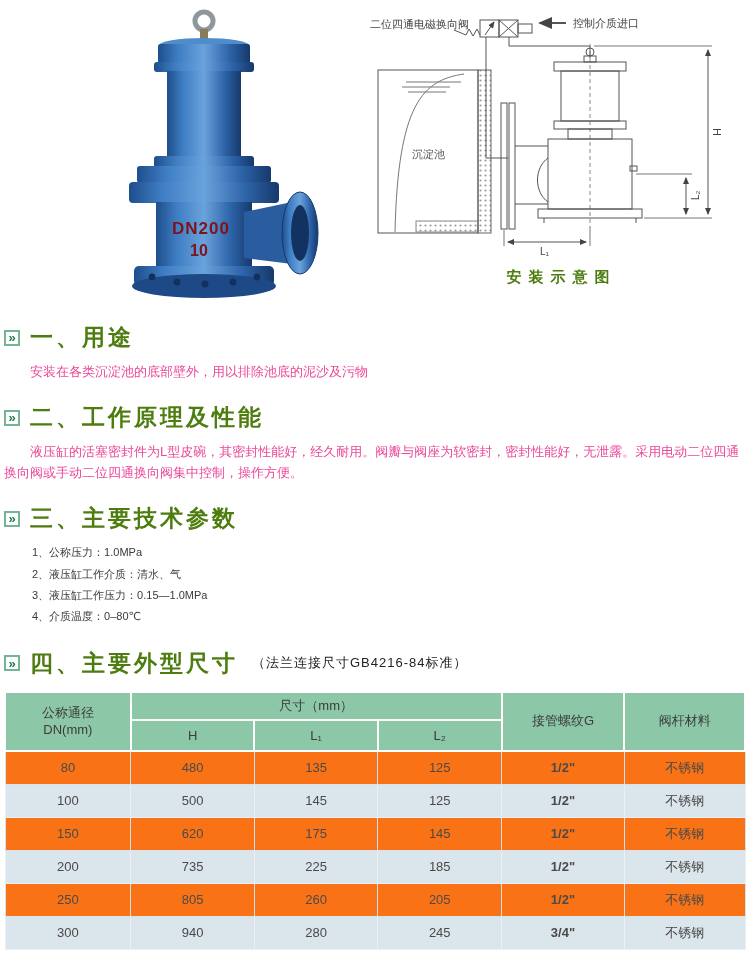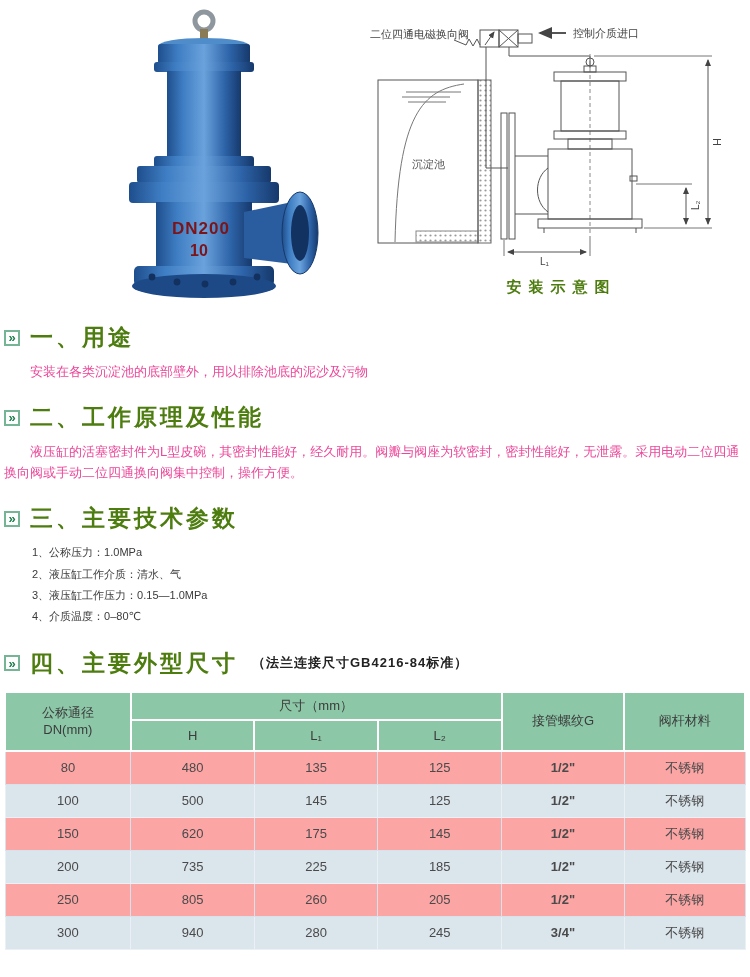--- a/index.html
+++ b/index.html
@@ -7,55 +7,55 @@
   body {
     width:750px; height:977px; overflow:hidden;
     font-family:"Liberation Sans","DejaVu Sans",sans-serif;
     color:#333;
   }
   .page { width:750px; height:977px; background:#fff; position:relative; }
 
   
   .hero { position:relative; height:302px; }
   .valve-photo { position:absolute; left:104px; top:6px; }
-  .diagram-wrap { position:absolute; left:368px; top:18px; width:380px; }
+  .diagram-wrap { position:absolute; left:368px; top:8px; width:380px; }
   .diagram-caption {
     text-align:center; font-weight:bold; font-size:15px; color:#4d7c0f;
     letter-spacing:7px; margin-top:4px; padding-left:7px;
   }
   svg text { font-family:"Liberation Sans","DejaVu Sans",sans-serif; }
 
   
   .sec-head { display:flex; align-items:center; gap:10px; margin:20px 0 8px 4px; }
   .bullet {
     width:16px; height:16px; flex:0 0 16px;
     border:2px solid #76b496; background:#fdfdfd; color:#1d7c4d;
     display:flex; align-items:center; justify-content:center;
     font-size:13px; font-weight:bold; line-height:1;
   }
   .sec-title { font-size:23px; font-weight:bold; color:#4d7c0f; letter-spacing:3px; margin:0; }
-  .sec-subtitle { font-size:13px; font-weight:bold; color:#222; letter-spacing:1px; margin-left:4px; }
+  .sec-subtitle { font-size:13px; font-weight:normal; color:#222; letter-spacing:1px; margin-left:4px; }
   .para { font-size:13px; color:#ec4899; line-height:1.62; margin:0 6px 0 4px; text-indent:2em; }
   .para-first { margin-bottom:2px; }
   .spec-list { margin:6px 0 0 32px; font-size:11px; color:#3a3a3a; }
   .spec-list .spec-item { line-height:1.95; }
 
   
   table.dim-table {
     border-collapse:collapse; table-layout:fixed;
     width:742px; margin:12px 4px 0;
     font-size:13px; color:#4a4a4a; text-align:center;
   }
   .dim-table thead th {
     background:#8cc7a7; border:2px solid #ffffff;
     font-weight:normal; color:#3c3c3c; padding:4px 0;
   }
   .dim-table thead tr.h1 th { height:27px; }
   .dim-table thead tr.h2 th { height:31px; }
-  .dim-table td { border:1px solid #d7e2ec; padding:7px 0; background:#fca5a5; }
+  .dim-table td { border:1px solid #d7e2ec; padding:7px 0; background:#f97316; }
   .dim-table tbody tr:nth-child(even) td { background:#dbe5ec; border-color:#eaf0f5; }
   .dim-table td.thread { font-weight:bold; }
   .dn-head div { line-height:1.35; }
 </style>
 </head>
 <body>
 
 <div class="page">
 
   <div class="hero">

